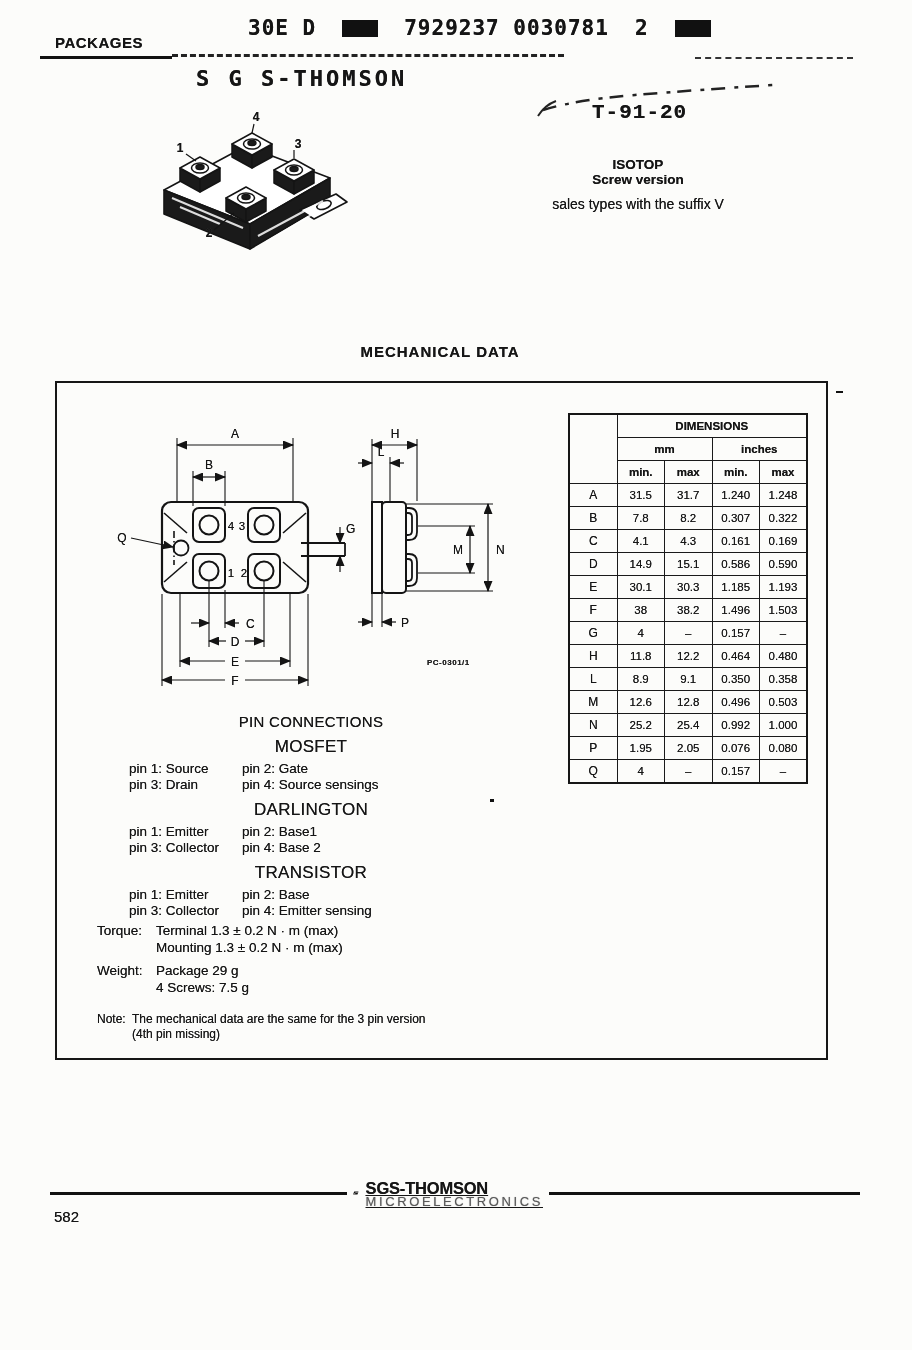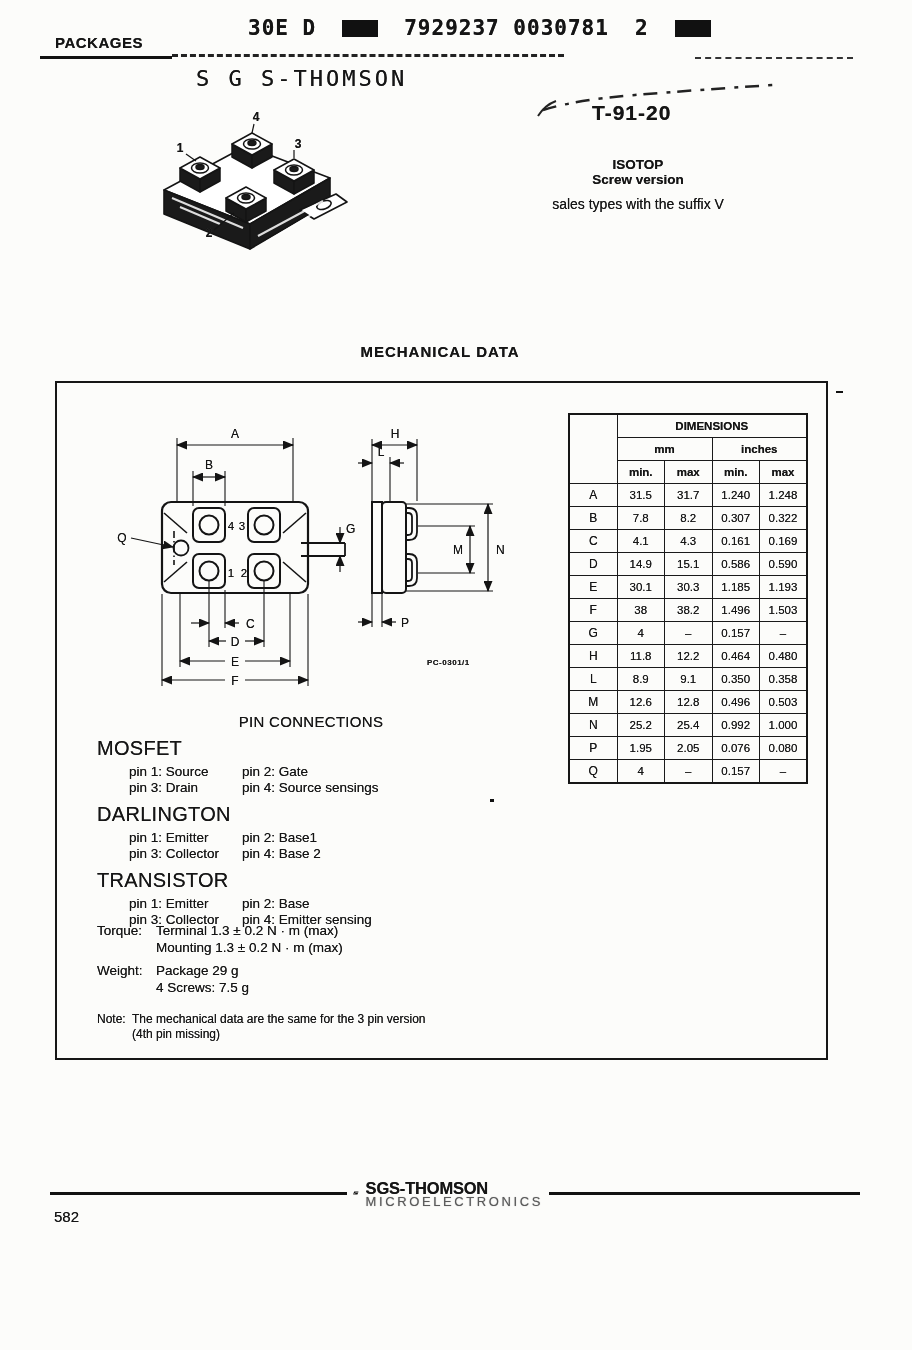--- a/index.html
+++ b/index.html
@@ -11,23 +11,23 @@
   .abs{position:absolute;}
 
   
   .code-line{left:248px;top:16px;display:flex;align-items:center;gap:26px;
     font-family:"DejaVu Sans Mono",monospace;font-weight:bold;font-size:21px;letter-spacing:1px;}
   .code-block{width:36px;height:17px;background:#111;display:inline-block;}
   .packages{left:55px;top:34px;font-weight:bold;font-size:15px;letter-spacing:.5px;}
   .rule-solid{left:40px;top:56px;width:132px;height:3px;background:#111;}
   .rule-dash1{left:172px;top:54px;width:392px;border-top:3px dashed #222;}
   .rule-dash2{left:695px;top:57px;width:158px;border-top:2px dashed #333;}
-  .stamp{left:196px;top:66px;font-family:"DejaVu Sans Mono",monospace;font-weight:normal;
+  .stamp{left:196px;top:66px;font-family:"DejaVu Sans Mono",monospace;font-weight:bold;
     font-size:22px;letter-spacing:3px;}
-  .tcode{left:592px;top:101px;font-family:Liberation Sans, sans-serif;font-weight:bold;
+  .tcode{left:592px;top:101px;font-family:Liberation Mono, monospace;font-weight:bold;
     font-size:21px;letter-spacing:1px;}
   .curve-svg{left:535px;top:78px;}
 
   .intro{left:528px;top:157px;width:220px;text-align:center;line-height:15px;}
   .intro .t1,.intro .t2{font-weight:bold;font-size:13.5px;}
   .intro .t3{font-size:14px;margin-top:10px;}
 
   .mech-title{left:0;top:343px;width:880px;text-align:center;font-weight:bold;
     font-size:15px;letter-spacing:1px;}
 
@@ -42,35 +42,35 @@
     font-size:11.5px;padding:0;height:22px;}
   table.dims{border:2.5px solid #161616;}
   table.dims th{font-weight:bold;}
   table.dims tbody th{font-weight:normal;font-size:12px;}
   table.dims .corner{border-top:none;border-left:none;border-bottom:1.6px solid #1a1a1a;}
   col.c-ref{width:48px;}col.c-v{width:47.5px;}
 
   
   .pincon{left:40px;top:330px;width:428px;}
   .pincon-title{text-align:center;font-weight:normal;font-size:15px;letter-spacing:.3px;}
-  .pin-group-name{font-size:20px;margin-top:7px;margin-bottom:4px;letter-spacing:.3px;}
+  .pin-group-name{text-align:center;font-size:17px;margin-top:7px;margin-bottom:4px;letter-spacing:.3px;}
   .pin-row{display:grid;grid-template-columns:113px auto;padding-left:32px;font-size:13.5px;line-height:16px;}
 
   
   .specs{left:40px;top:540px;width:440px;}
   .spec-row{display:flex;font-size:13.5px;line-height:16.5px;margin-bottom:7px;}
   .spec-label{width:59px;flex:none;}
   .spec-lines{display:flex;flex-direction:column;}
   .note-row{display:flex;font-size:12px;line-height:14.5px;margin-top:16px;}
   .note-row .spec-label{width:35px;}
 
   
   .footer-line{left:50px;top:1192px;width:810px;height:2.5px;background:#111;}
   .footer-logo{left:347px;top:1170px;width:190px;height:46px;background:#fcfcfa;
-    display:flex;align-items:center;gap:7px;padding:0 6px;}
+    display:flex;align-items:center;gap:7px;padding:0 6px;text-decoration:underline;}
   .brand-col{display:flex;flex-direction:column;}
   .brand{font-weight:bold;font-size:16.5px;letter-spacing:-.2px;line-height:17px;}
   .brand-sub{font-size:13px;letter-spacing:2.6px;color:#5a5a5a;text-shadow:0 0 1px #999;line-height:10px;}
   .page-num{left:54px;top:1208px;font-size:15px;}
 
   .noise-dot{background:#111;}
 
   svg text{font-family:"Liberation Sans",sans-serif;fill:#141414;}
   svg .dimtxt{font-size:12px;}
   svg .pintxt{font-size:11.5px;}

